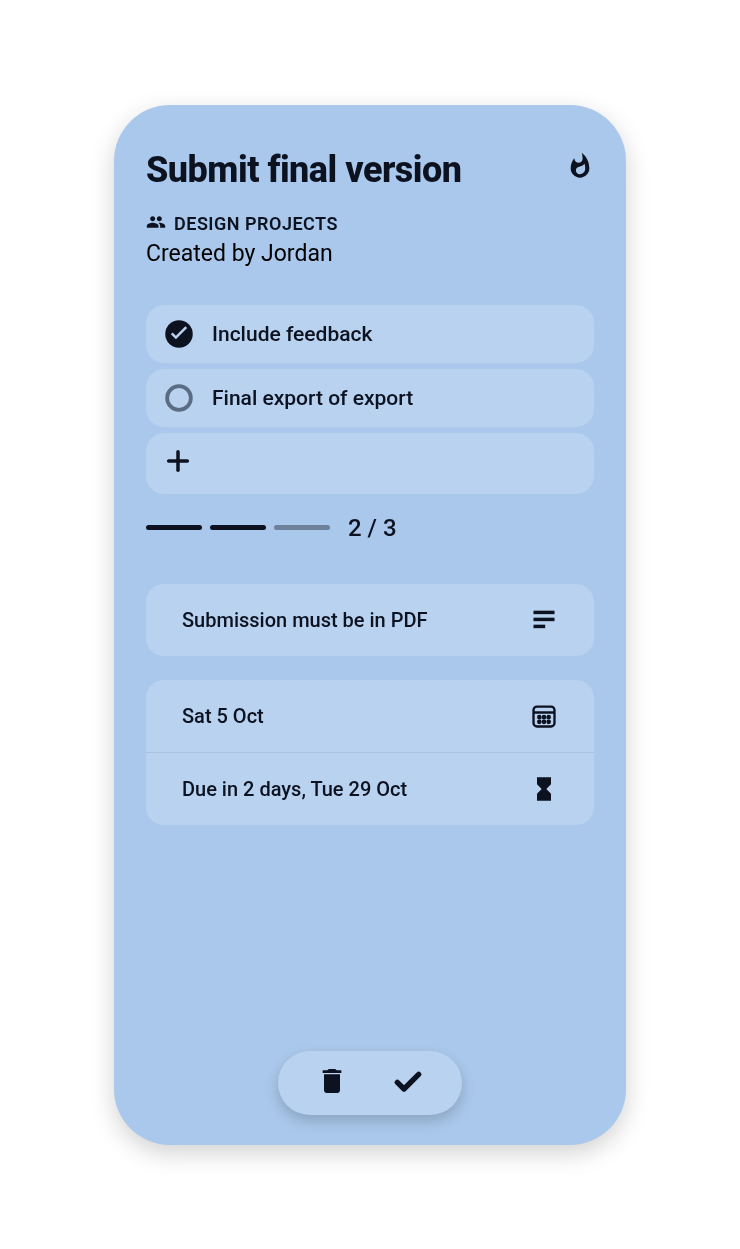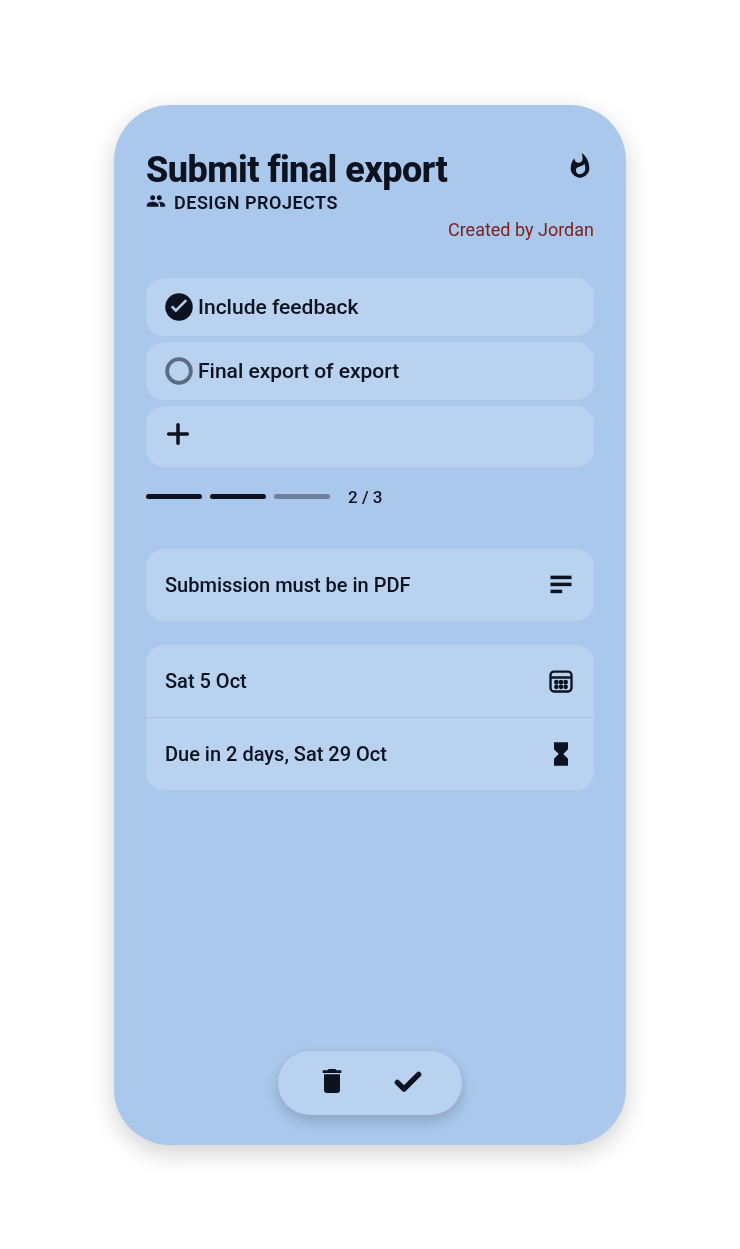--- a/index.html
+++ b/index.html
@@ -22,51 +22,51 @@
     position: relative;
     color: #0c1220;
     overflow: hidden;
   }
   .header-row { display:flex; align-items:flex-start; justify-content:space-between; }
   .title {
     font-size: 36px;
     font-weight: 800;
     letter-spacing: -0.5px;
   }
-  .meta { margin-top: 0; text-align: right; }
+  .meta { margin-top: 21px; }
   .project-row { display:flex; align-items:center; gap:8px; font-weight:600; font-size:18px; letter-spacing:0.5px; }
   .project-name { text-transform: uppercase; }
-  .created-by { margin-top:4px; font-size:18px; font-weight:400; color:#7f1d1d; }
+  .created-by { margin-top:4px; font-size:23px; font-weight:400; color:#000000; }
   .subtasks { margin-top: 38px; }
   .subtask-row {
-    display:flex; align-items:center; gap:4px;
+    display:flex; align-items:center; gap:18px;
     background:#b8d2f0;
     border-radius:18px;
     padding:14px 18px;
     margin-bottom:6px;
     font-size:21px;
     font-weight:500;
   }
   .subtask-row.add { padding:14px 18px; }
   .check-circle { width:30px; height:30px; flex:0 0 30px; display:flex; align-items:center; justify-content:center; }
   .check-circle svg { width:30px; height:30px; }
   .progress-wrap { display:flex; align-items:center; gap:18px; margin-top:20px; }
   .progress-bar { display:flex; gap:8px; }
   .seg { width:56px; height:5px; border-radius:3px; background:#0c1220; }
   .seg.empty { background:#6d819a; }
-  .progress-text { font-size:17px; font-weight:500; color:#0c1220; }
+  .progress-text { font-size:24px; font-weight:500; color:#0c1220; }
   .card {
     background:#b8d2f0;
     border-radius:18px;
     margin-top:42px;
     overflow:hidden;
   }
   .card-row {
     display:flex; align-items:center; justify-content:space-between;
-    padding:22px 19px;
+    padding:22px 36px;
     font-size:20px;
     font-weight:500;
     border-bottom:1px solid rgba(12,18,32,0.08);
   }
   .card-row:last-child { border-bottom:none; }
   .card + .card { margin-top:24px; }
   .card-row .text { max-width:320px; line-height:1.3; }
   .icon24 { width:28px; height:28px; flex:0 0 28px; display:flex; align-items:center; justify-content:center; }
   .icon24 svg { width:28px; height:28px; }
   .bottom-actions {
@@ -84,21 +84,21 @@
   .action-btn { width:36px; height:36px; display:flex; align-items:center; justify-content:center; cursor:pointer; }
   .action-btn svg { width:32px; height:32px; }
   .plus-icon { width:28px; height:28px; }
 </style>
 </head>
 <body>
 
 <div class="phone">
 
   <div class="header-row">
-    <h1 class="title">Submit final export</h1>
+    <h1 class="title">Submit final version</h1>
     <span class="icon24" style="width:34px;height:34px">
       <svg viewBox="0 0 24 24" fill="#0c1220">
           <path d="M13.5 0.67s.74 2.65.74 4.8c0 2.06-1.35 3.73-3.41 3.73-2.07 0-3.63-1.67-3.63-3.73l.03-.36C5.21 7.51 4 10.62 4 14c0 4.42 3.58 8 8 8s8-3.58 8-8C20 8.61 17.41 3.8 13.5 .67zM11.71 19c-1.78 0-3.22-1.4-3.22-3.14 0-1.62 1.05-2.76 2.81-3.12 1.77-.36 3.6-1.21 4.62-2.58.39 1.29.59 2.65.59 4.04 0 2.65-2.15 4.8-4.8 4.8z"></path>
         </svg>
     </span>
   </div>
 
   <div class="meta">
     <div class="project-row">
       <span>
@@ -171,21 +171,21 @@
             <circle cx="8" cy="13" r="1" fill="#0c1220"></circle>
             <circle cx="12" cy="13" r="1" fill="#0c1220"></circle>
             <circle cx="16" cy="13" r="1" fill="#0c1220"></circle>
             <circle cx="8" cy="17" r="1" fill="#0c1220"></circle>
             <circle cx="12" cy="17" r="1" fill="#0c1220"></circle>
             <circle cx="16" cy="17" r="1" fill="#0c1220"></circle>
           </svg>
       </span>
     </div>
     <div class="card-row">
-      <span class="text">Due in 2 days, Sat 29 Oct</span>
+      <span class="text">Due in 2 days, Tue 29 Oct</span>
       <span class="icon24">
         <svg viewBox="0 0 24 24" fill="#0c1220">
             <path d="M6 2v6h.01L6 8.01 10 12l-4 4 .01.01H6V22h12v-5.99h-.01L18 16l-4-4 4-3.99-.01-.01H18V2H6z"></path>
           </svg>
       </span>
     </div>
   </div>
 
   <div class="bottom-actions">
     <div class="action-btn">

